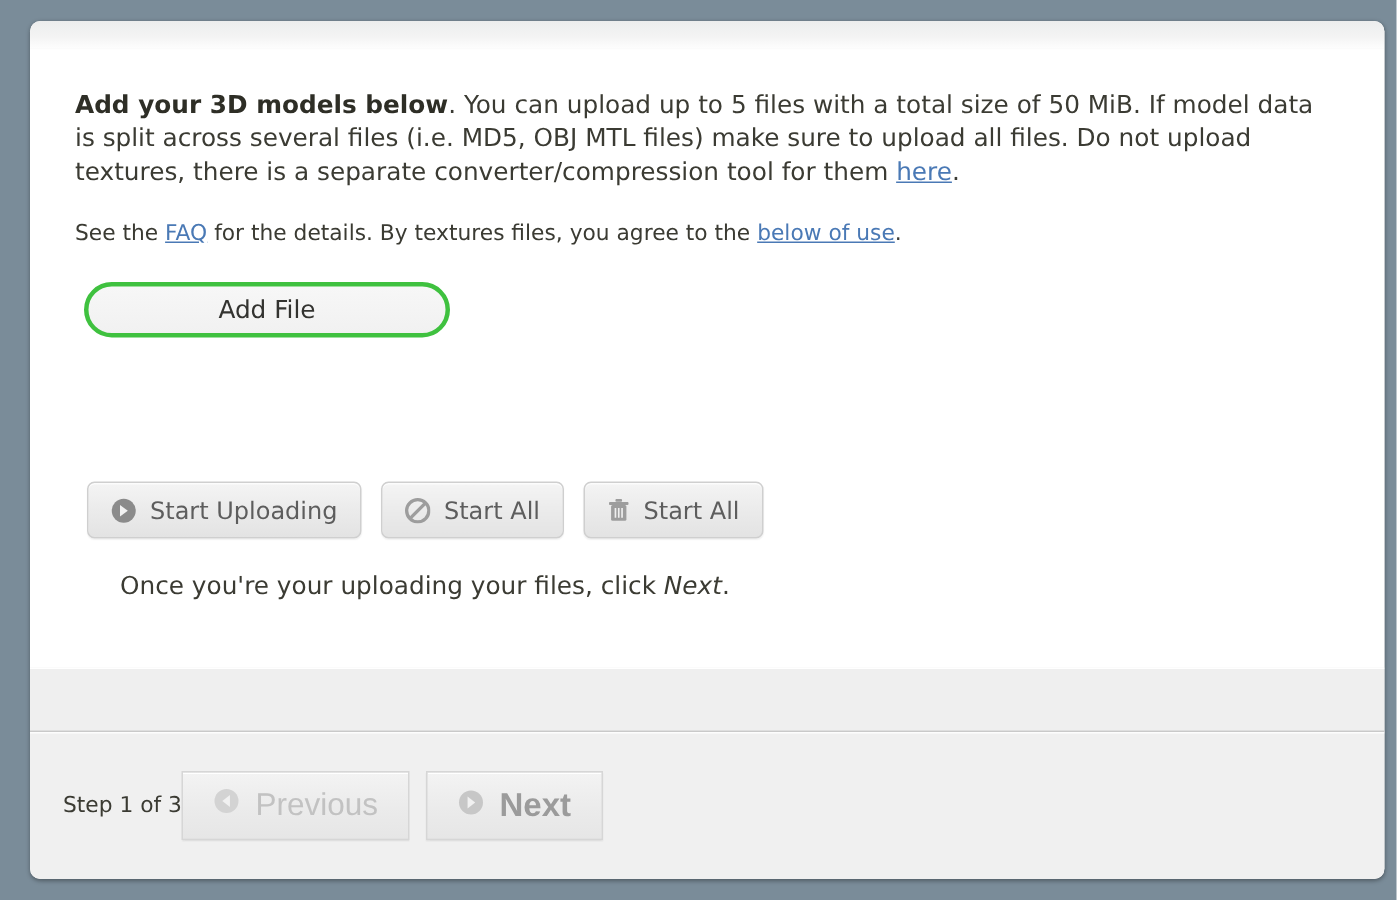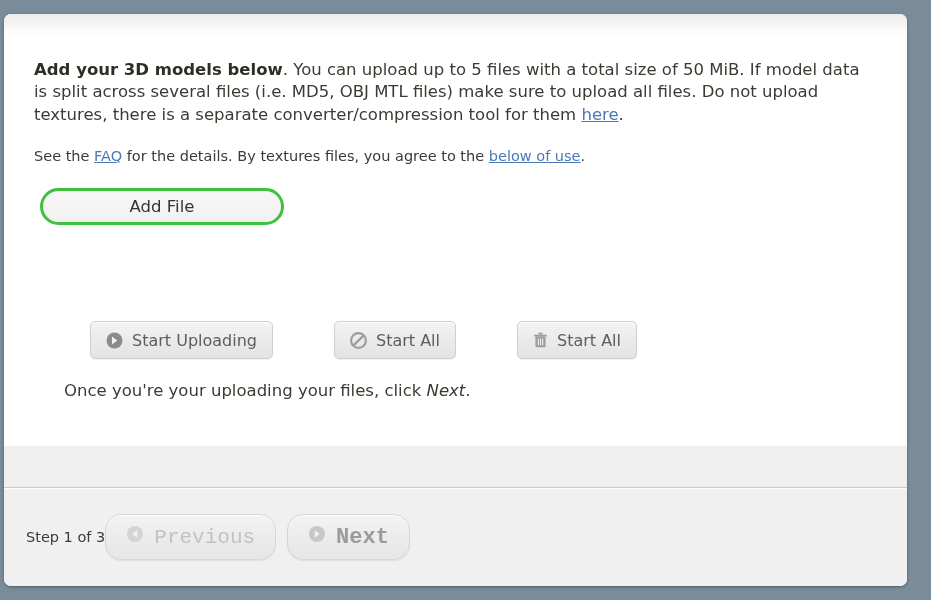--- a/index.html
+++ b/index.html
@@ -10,21 +10,21 @@
     width: 931px;
     height: 600px;
     background: #7a8c99;
     font-family: "DejaVu Sans", "Liberation Sans", sans-serif;
     overflow: hidden;
   }
 
   
   .window {
     position: absolute;
-    left: 4px;
+    left: 20px;
     top: 14px;
     width: 903px;
     height: 572px;
     background: #ffffff;
     border-radius: 7px;
     box-shadow: 0 1px 3px rgba(0,0,0,0.35);
     overflow: hidden;
     display: flex;
     flex-direction: column;
   }
@@ -104,21 +104,20 @@
     background: linear-gradient(to bottom, #f4f4f4 0%, #ebebeb 50%, #e3e3e3 100%);
     border: 1px solid #cfcfcf;
     border-radius: 5px;
     font-size: 16px;
     color: #5d5d5d;
     cursor: pointer;
     box-sizing: border-box;
     box-shadow: 0 1px 1px rgba(0,0,0,0.06), inset 0 1px 0 #fcfcfc;
     font-family: "DejaVu Sans", "Liberation Sans", sans-serif;
     white-space: nowrap;
-    margin-left: 48px;
   }
   .btn .ico { display:inline-flex; align-items:center; }
 
   .hint {
     margin: 22px 0 0 30px;
     font-size: 16.5px;
     color: #3b3b33;
   }
   .hint i { font-style: italic; }
 
@@ -150,28 +149,28 @@
     display: flex;
     gap: 11px;
   }
   .nav-btn {
     display: inline-flex;
     align-items: center;
     gap: 10px;
     height: 46px;
     padding: 0 20px;
     border: 1px solid #d6d6d6;
-    border-radius: 16px;
+    border-radius: 0;
     background: linear-gradient(to bottom, #f3f3f3 0%, #ebebeb 55%, #e6e6e6 100%);
     box-shadow: 0 1px 1px rgba(0,0,0,0.07), inset 0 1px 0 #ffffff;
     font-size: 21px;
     color: #b9b9b9;
     box-sizing: border-box;
     cursor: pointer;
-    font-family: Liberation Mono, monospace;
+    font-family: Liberation Sans, sans-serif;
   }
   .nav-btn.next {
     color: #9b9b9b;
     font-weight: bold;
     font-size: 22px;
   }
   .nav-btn.prev { color: #c2c2c2; }
 </style>
 </head>
 <body>

